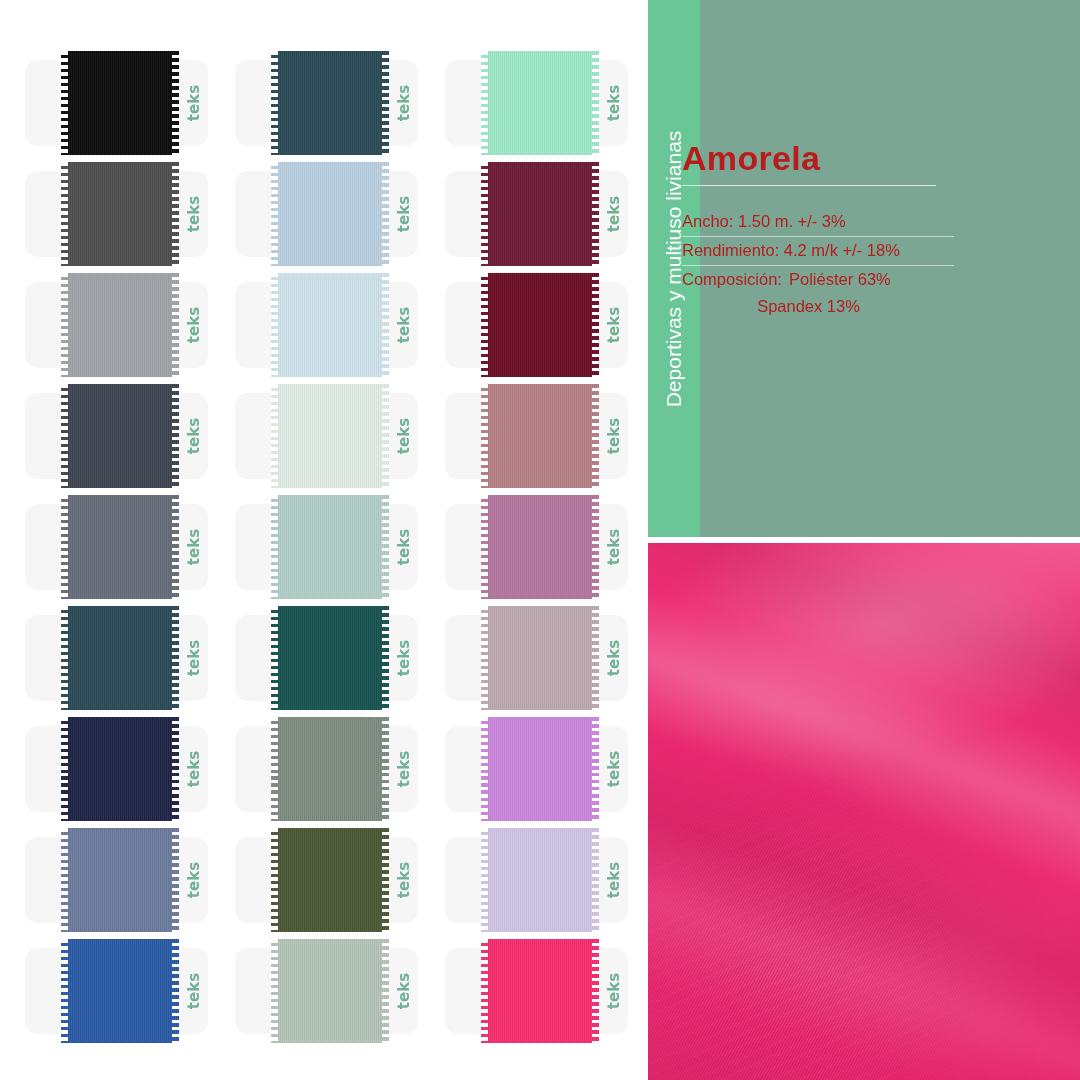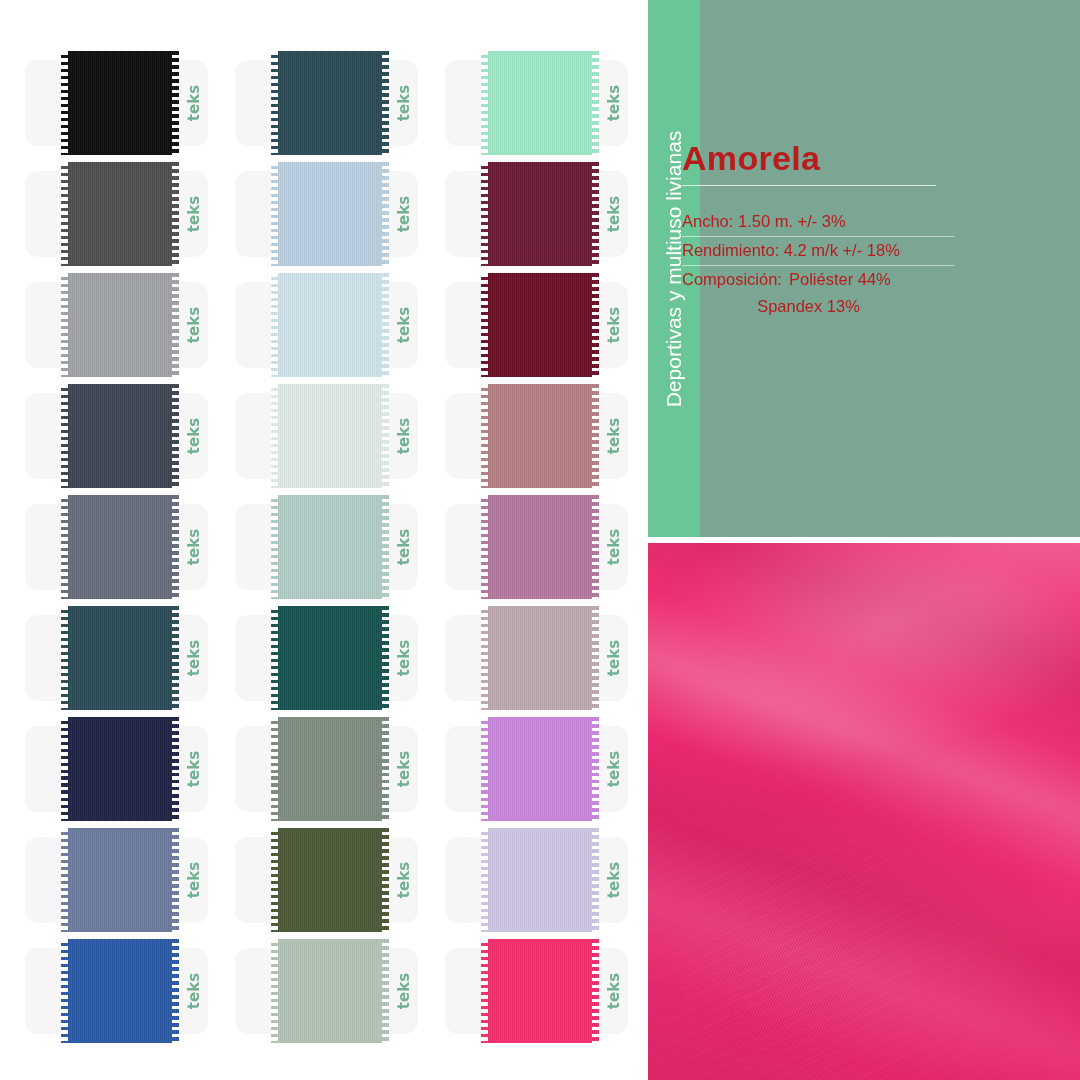--- a/index.html
+++ b/index.html
@@ -572,21 +572,21 @@
 
     <div id="info">
       <div id="brand-title">Amorela</div>
       <div id="brand-rule"></div>
 
       <div class="spec-row ruled">Ancho: 1.50 m. +/- 3%</div>
       <div class="spec-row ruled">Rendimiento: 4.2 m/k +/- 18%</div>
       <div class="spec-comp">
         <div>Composición:</div>
         <div class="spec-comp-values">
-          <div>Poliéster 44%</div>
+          <div>Poliéster 63%</div>
         </div>
       </div>
       <div class="spec-indent">Spandex 13%</div>
     </div>
   </div>
 
   <div id="fabric-photo">
     <div class="base"></div>
     <div class="fold"></div>
     <div class="sheen"></div>

